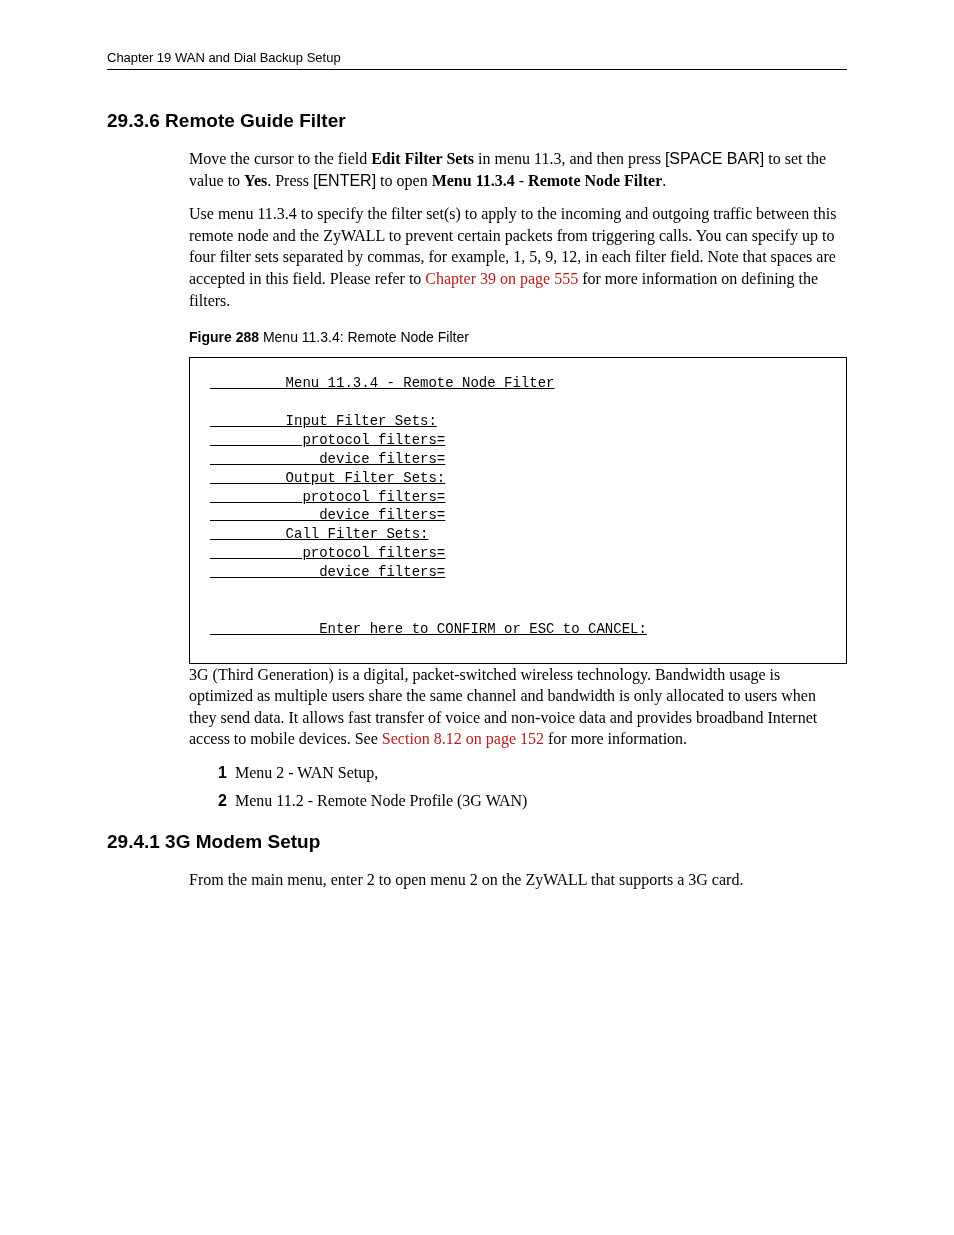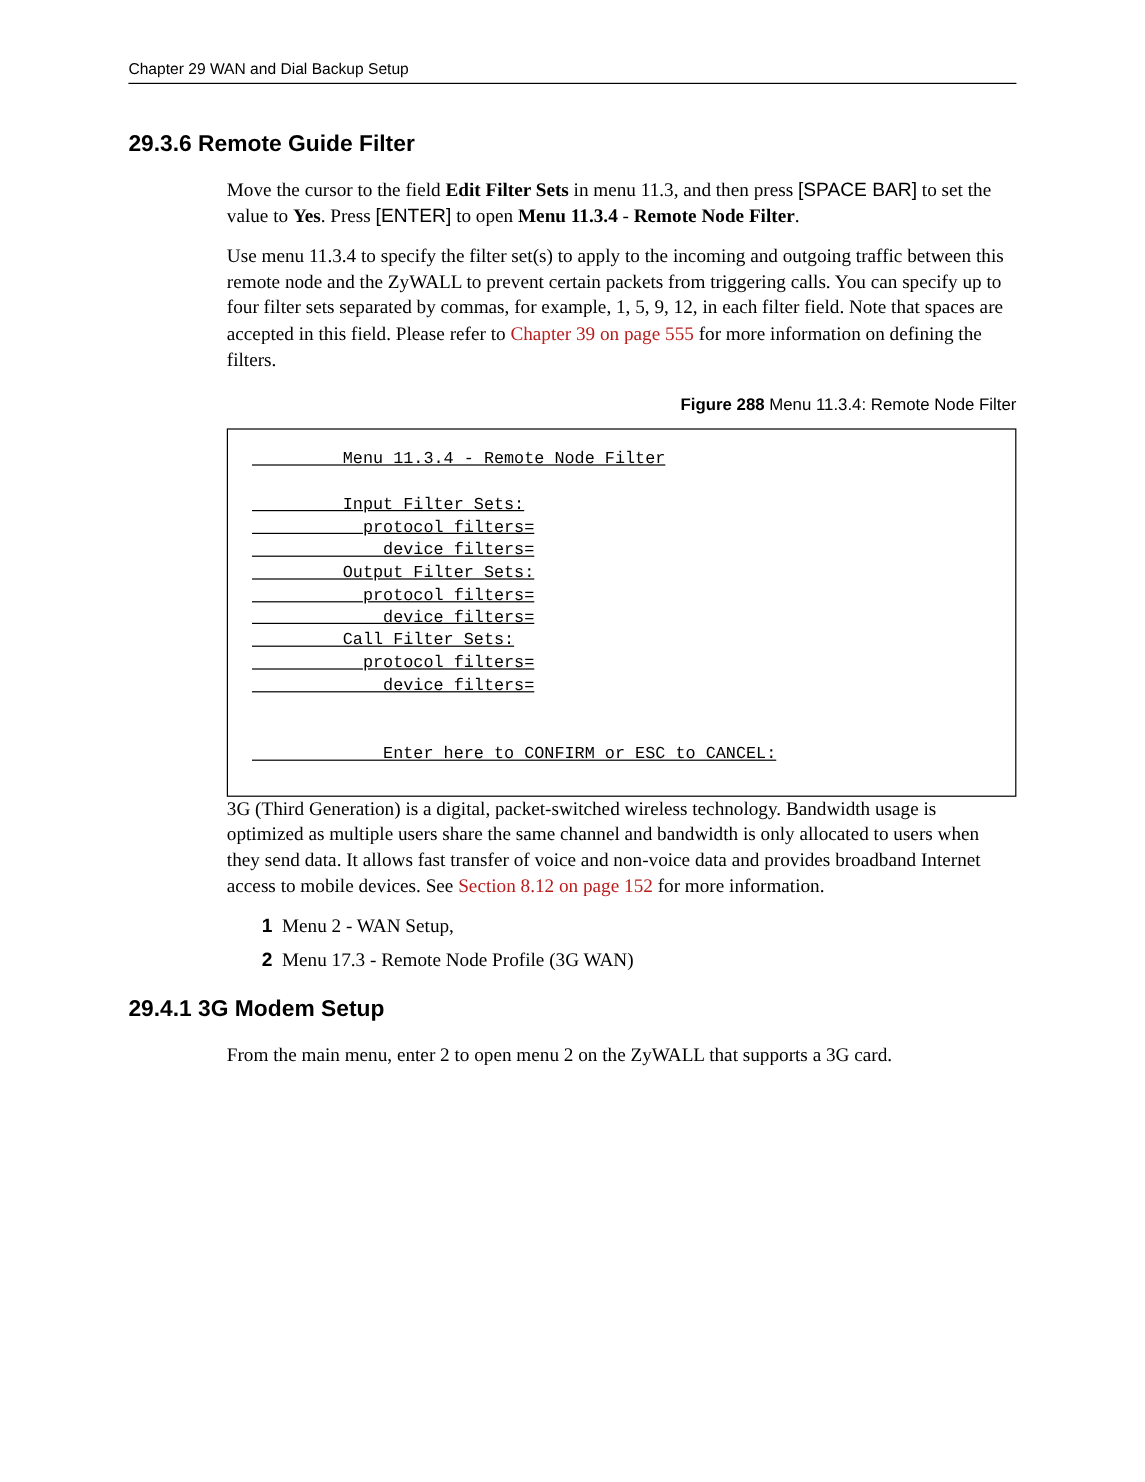--- a/index.html
+++ b/index.html
@@ -40,21 +40,20 @@
     margin: 0 0 12px 82px;
     line-height: 1.35;
   }
   .bold { font-weight: bold; }
   .sans { font-family: Arial, Helvetica, sans-serif; }
   .link { color: #b91c1c; }
   .figure-caption {
     font-family: Arial, Helvetica, sans-serif;
     font-size: 14px;
     margin: 18px 0 12px 82px;
-    text-align: right;
   }
   .figure-caption .figlabel { font-weight: bold; }
   .code-box {
     border: 1px solid #000;
     margin: 0 0 0 82px;
     padding: 16px 20px 24px 20px;
     font-family: "Courier New", Courier, monospace;
     font-size: 14px;
     white-space: pre;
     line-height: 1.35;
@@ -104,21 +103,21 @@
     margin-top: 10px;
   }
   .footer::after { content: ""; display: block; clear: both; }
 </style>
 </head>
 <body>
 
 <div class="page">
 
   <div class="header">
-    <span>Chapter 29 WAN and Dial Backup Setup</span>
+    <span>Chapter 19 WAN and Dial Backup Setup</span>
   </div>
 
   <h3 class="subsection">29.3.6  Remote Guide Filter</h3>
 
   <p class="body-text">
     <span>Move the cursor to the field </span><span class="bold">Edit Filter Sets</span><span> in menu 11.3, and then press </span><span class="sans">[SPACE BAR]</span><span> to set the value to </span><span class="bold">Yes</span><span>. Press </span><span class="sans">[ENTER]</span><span> to open </span><span class="bold">Menu 11.3.4</span><span> - </span><span class="bold">Remote Node Filter</span><span>.</span>
   </p>
 
   <p class="body-text">
     <span>Use menu 11.3.4 to specify the filter set(s) to apply to the incoming and outgoing traffic between this remote node and the ZyWALL to prevent certain packets from triggering calls. You can specify up to four filter sets separated by commas, for example, 1, 5, 9, 12, in each filter field. Note that spaces are accepted in this field. Please refer to </span><span class="link">Chapter 39 on page 555</span><span> for more information on defining the filters.</span>
@@ -144,21 +143,21 @@
              Enter here to CONFIRM or ESC to CANCEL:</div>
 
 
   <p class="body-text">
     <span>3G (Third Generation) is a digital, packet-switched wireless technology. Bandwidth usage is optimized as multiple users share the same channel and bandwidth is only allocated to users when they send data. It allows fast transfer of voice and non-voice data and provides broadband Internet access to mobile devices. See </span><span class="link">Section 8.12 on page 152</span><span> for more information.</span>
   </p>
 
 
   <ol class="steps">
     <li>Menu 2 - WAN Setup,</li>
-    <li>Menu 17.3 - Remote Node Profile (3G WAN)</li>
+    <li>Menu 11.2 - Remote Node Profile (3G WAN)</li>
   </ol>
 
   <h3 class="subsection">29.4.1  3G Modem Setup</h3>
 
   <p class="body-text">From the main menu, enter 2 to open menu 2 on the ZyWALL that supports a 3G card.</p>
 
 
 </div>
 
 </body></html>

